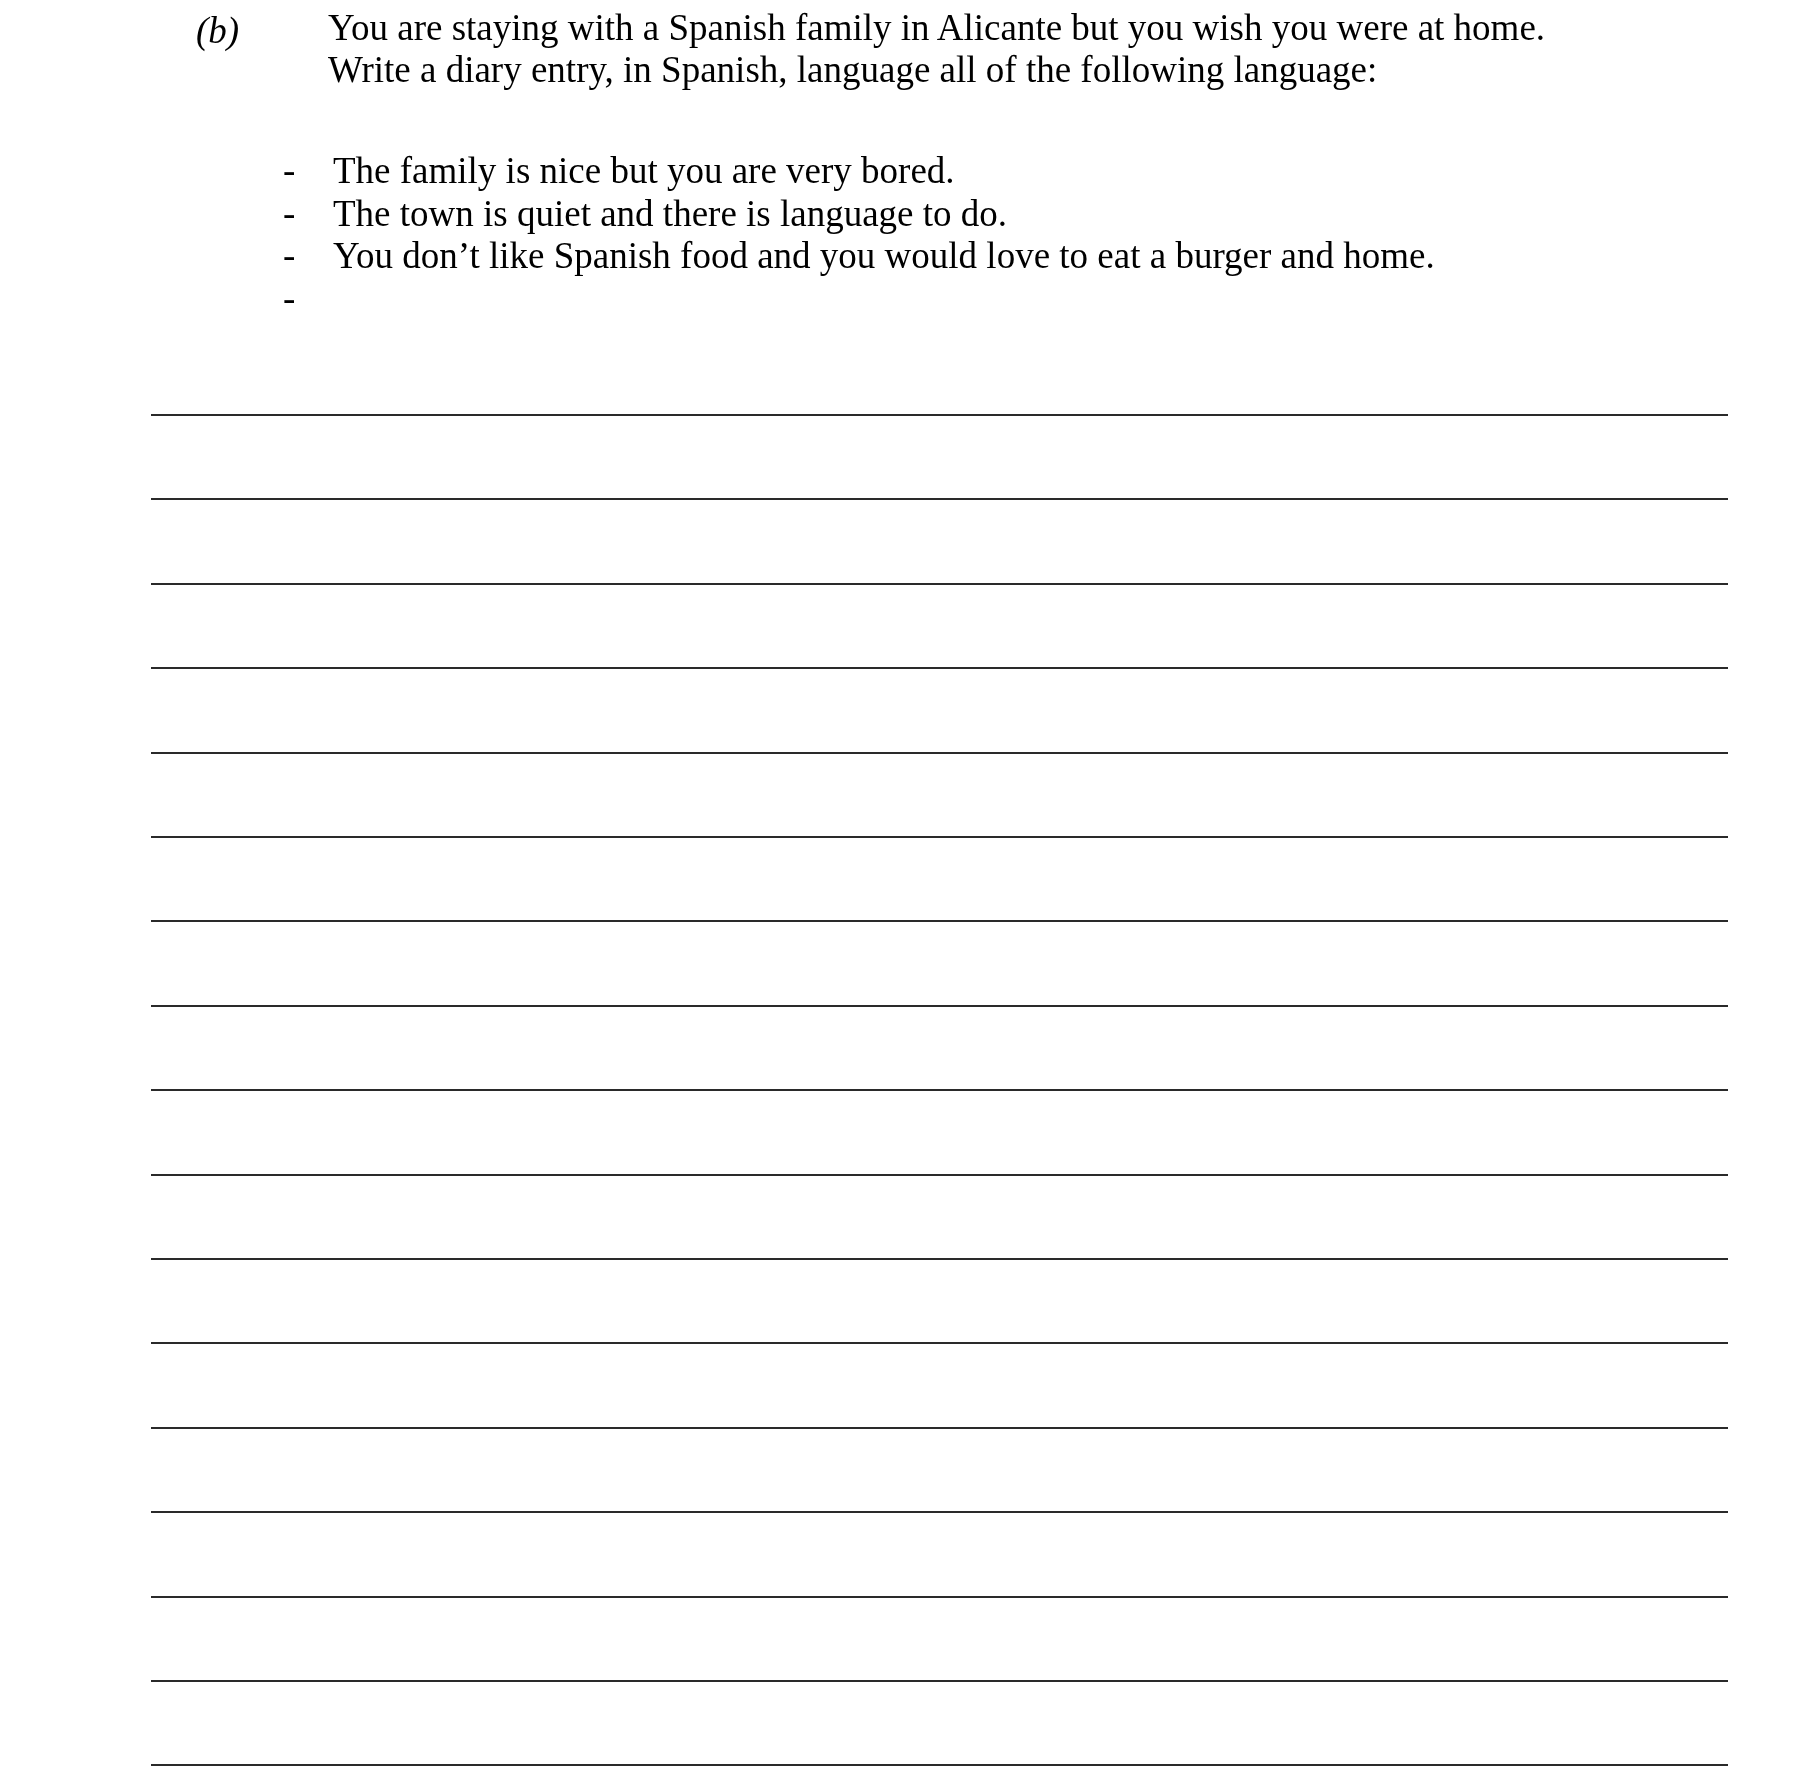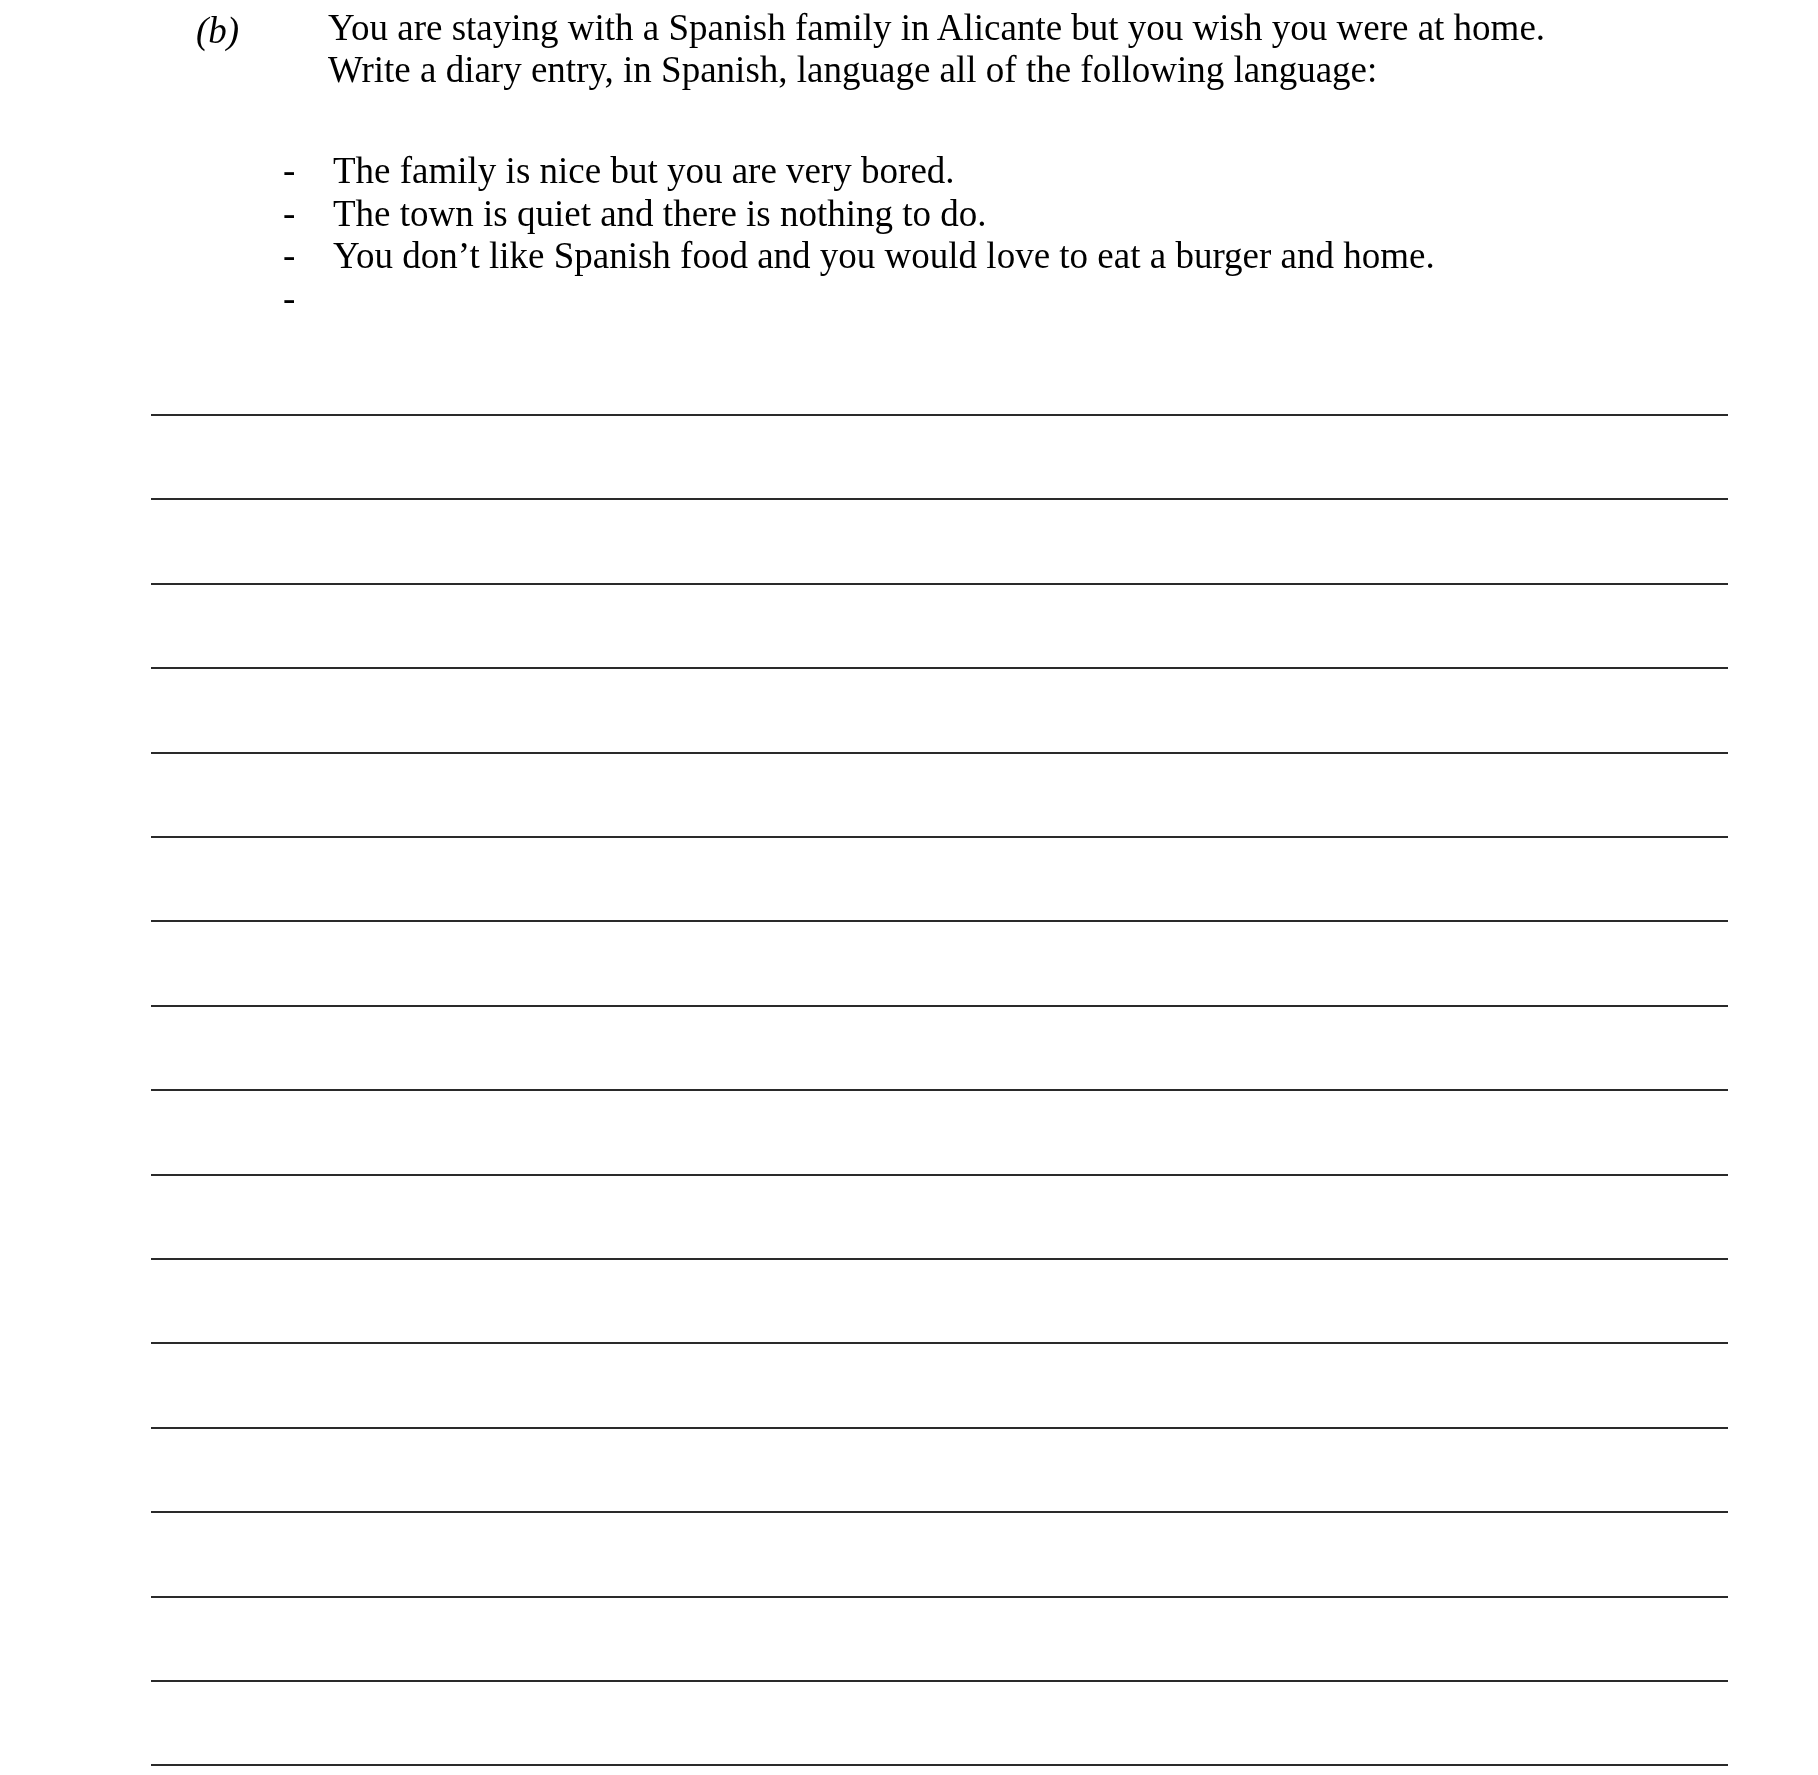--- a/index.html
+++ b/index.html
@@ -66,21 +66,21 @@
 
 <div class="q-label">(b)</div>
 
 <div class="q-text">
   <div>You are staying with a Spanish family in Alicante but you wish you were at home.</div>
   <div><span>Write a </span><b>diary entry</b><span>, in </span><b>Spanish</b><span>, language </span><b>all</b><span> of the following language:</span></div>
 </div>
 
 <ul class="bullets">
   <li><span class="dash">-</span><span>The family is nice but you are very bored.</span></li>
-  <li><span class="dash">-</span><span>The town is quiet and there is nothing to do.</span></li>
+  <li><span class="dash">-</span><span>The town is quiet and there is language to do.</span></li>
   <li><span class="dash">-</span><span>You don’t like Spanish food and you would love to eat a burger and home.</span></li>
   <li><span class="dash">-</span></li>
 </ul>
 
 <div id="answer-area">
     <div class="write-line" style="top: 414px;"></div>
     <div class="write-line" style="top: 498px;"></div>
     <div class="write-line" style="top: 583px;"></div>
     <div class="write-line" style="top: 667px;"></div>
     <div class="write-line" style="top: 752px;"></div>

